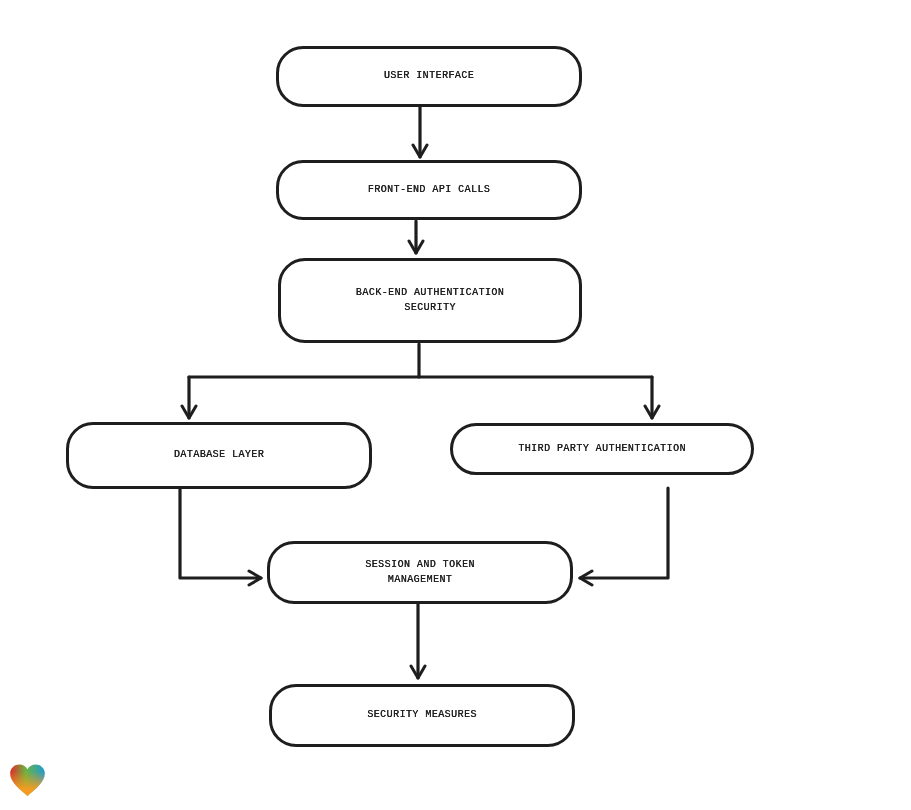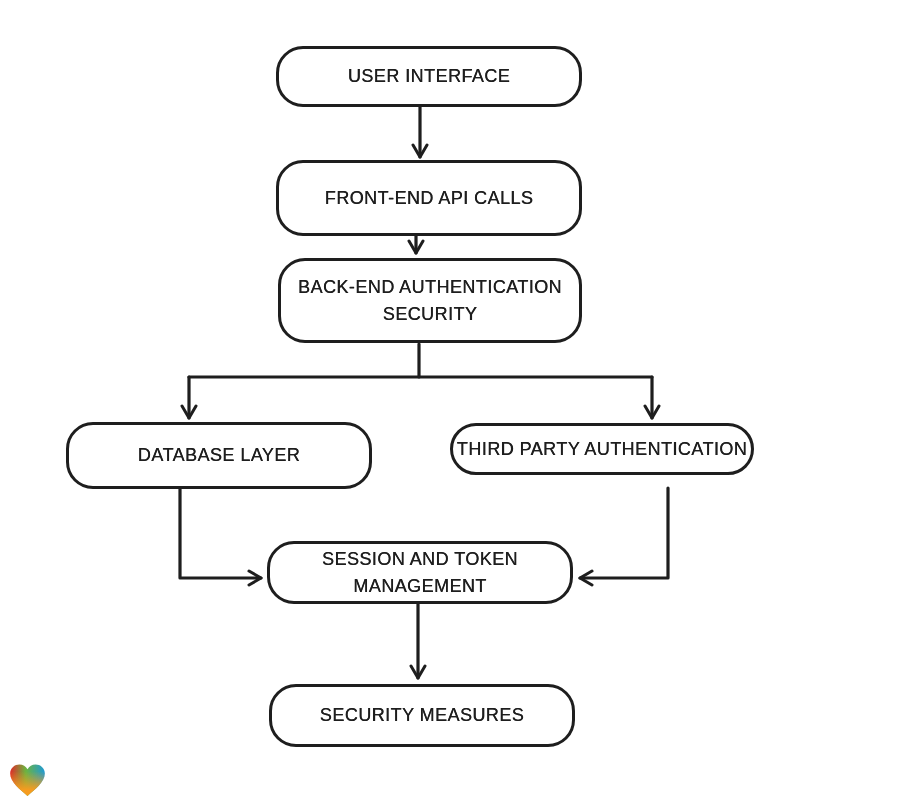--- a/index.html
+++ b/index.html
@@ -23,25 +23,26 @@
     box-sizing:border-box;
     background:#ffffff;
     border:3.2px solid var(--ink);
     border-radius:27px;
     display:flex;
     flex-direction:column;
     align-items:center;
     justify-content:center;
     text-align:center;
     color:var(--ink);
-    font-size:18px;
+    font-size:10px;
     letter-spacing:0.45px;
     line-height:1.45;
     text-shadow:0.3px 0 0 currentColor;
     cursor:pointer;
+    font-family:Liberation Mono, monospace;
   }
   .node-line{white-space:nowrap;}
   .watermark{
     position:absolute;
     left:9px;top:763px;
     width:37px;height:35px;
   }
   .watermark svg{filter:blur(0.5px);}
 </style>
 </head>
@@ -65,21 +66,21 @@
         <polyline points="180,489 180,578 261,578" fill="none" stroke="#1e1e1e" stroke-width="3.2" stroke-linecap="round" stroke-linejoin="round" marker-end="url(#arrow-head)"></polyline>
         <polyline points="668,488 668,578 580,578" fill="none" stroke="#1e1e1e" stroke-width="3.2" stroke-linecap="round" stroke-linejoin="round" marker-end="url(#arrow-head)"></polyline>
         <polyline points="418,604 418,678" fill="none" stroke="#1e1e1e" stroke-width="3.2" stroke-linecap="round" stroke-linejoin="round" marker-end="url(#arrow-head)"></polyline>
       </g>
   </svg>
 
   <div id="node-layer">
       <div class="node" style="left: 276px; top: 46px; width: 306px; height: 61px;">
         <div class="node-line">USER INTERFACE</div>
       </div>
-      <div class="node" style="left: 276px; top: 160px; width: 306px; height: 76px;">
+      <div class="node" style="left: 276px; top: 160px; width: 306px; height: 60px;">
         <div class="node-line">FRONT-END API CALLS</div>
       </div>
       <div class="node" style="left: 278px; top: 258px; width: 304px; height: 85px;">
         <div class="node-line">BACK-END AUTHENTICATION</div>
         <div class="node-line">SECURITY</div>
       </div>
       <div class="node" style="left: 66px; top: 422px; width: 306px; height: 67px;">
         <div class="node-line">DATABASE LAYER</div>
       </div>
       <div class="node" style="left: 450px; top: 423px; width: 304px; height: 52px;">

